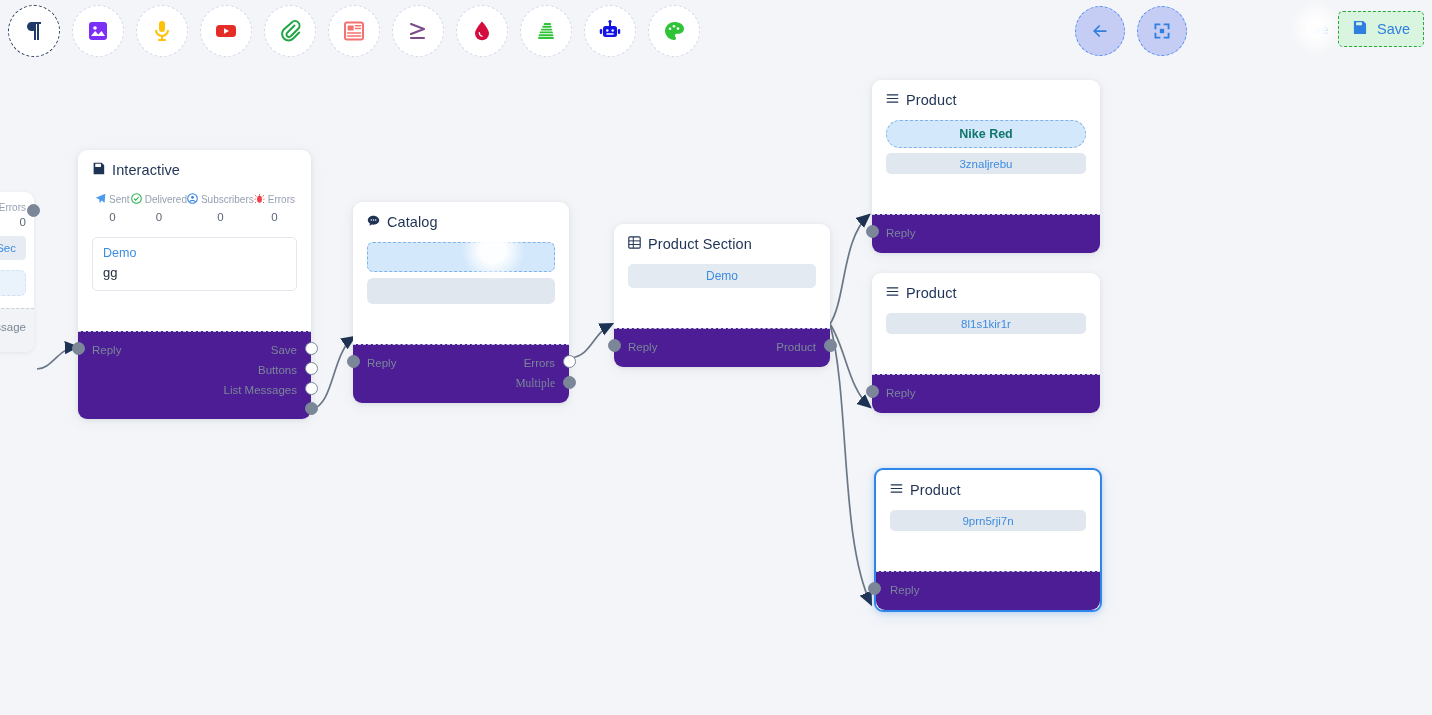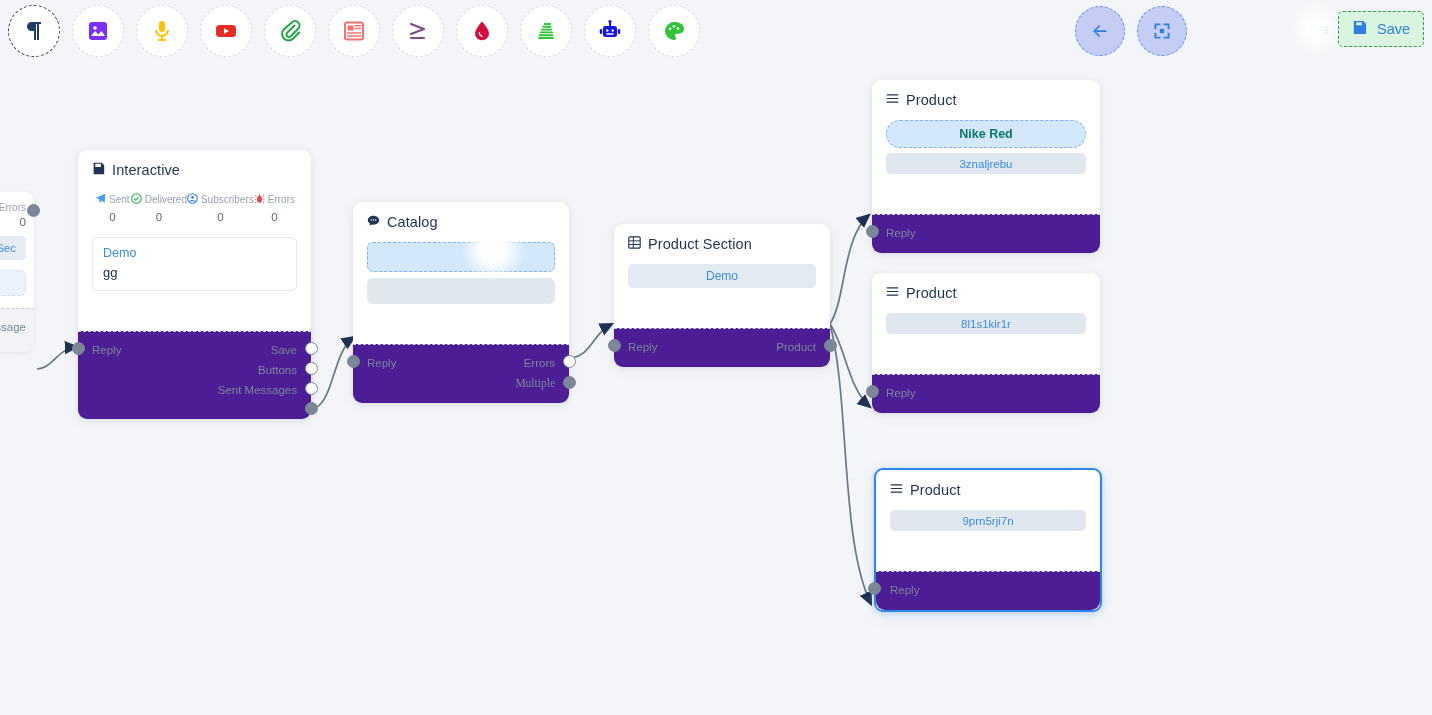--- a/index.html
+++ b/index.html
@@ -337,21 +337,21 @@
       <div class="port-row">
         <span class="port-label">Reply</span>
         <span class="port-label">Save</span>
       </div>
       <div class="port-dot open" style="right:-6.5px;top:10px;"></div>
       <div class="port-row" style="justify-content:flex-end;align-items:center;">
         <span class="port-label">Buttons</span>
       </div>
       <div class="port-dot open" style="right:-6.5px;top:30px;"></div>
       <div class="port-row" style="justify-content:flex-end;">
-        <span class="port-label">Sent Messages</span>
+        <span class="port-label">List Messages</span>
       </div>
       <div class="port-dot open" style="right:-6.5px;top:50px;"></div>
       <div class="port-dot" style="right:-6.5px;top:70px;"></div>
     </div>
   </div>
 
   <div id="node-catalog" class="node">
     <div class="node-body" style="position:relative;">
       <div class="node-title">
         <span>

